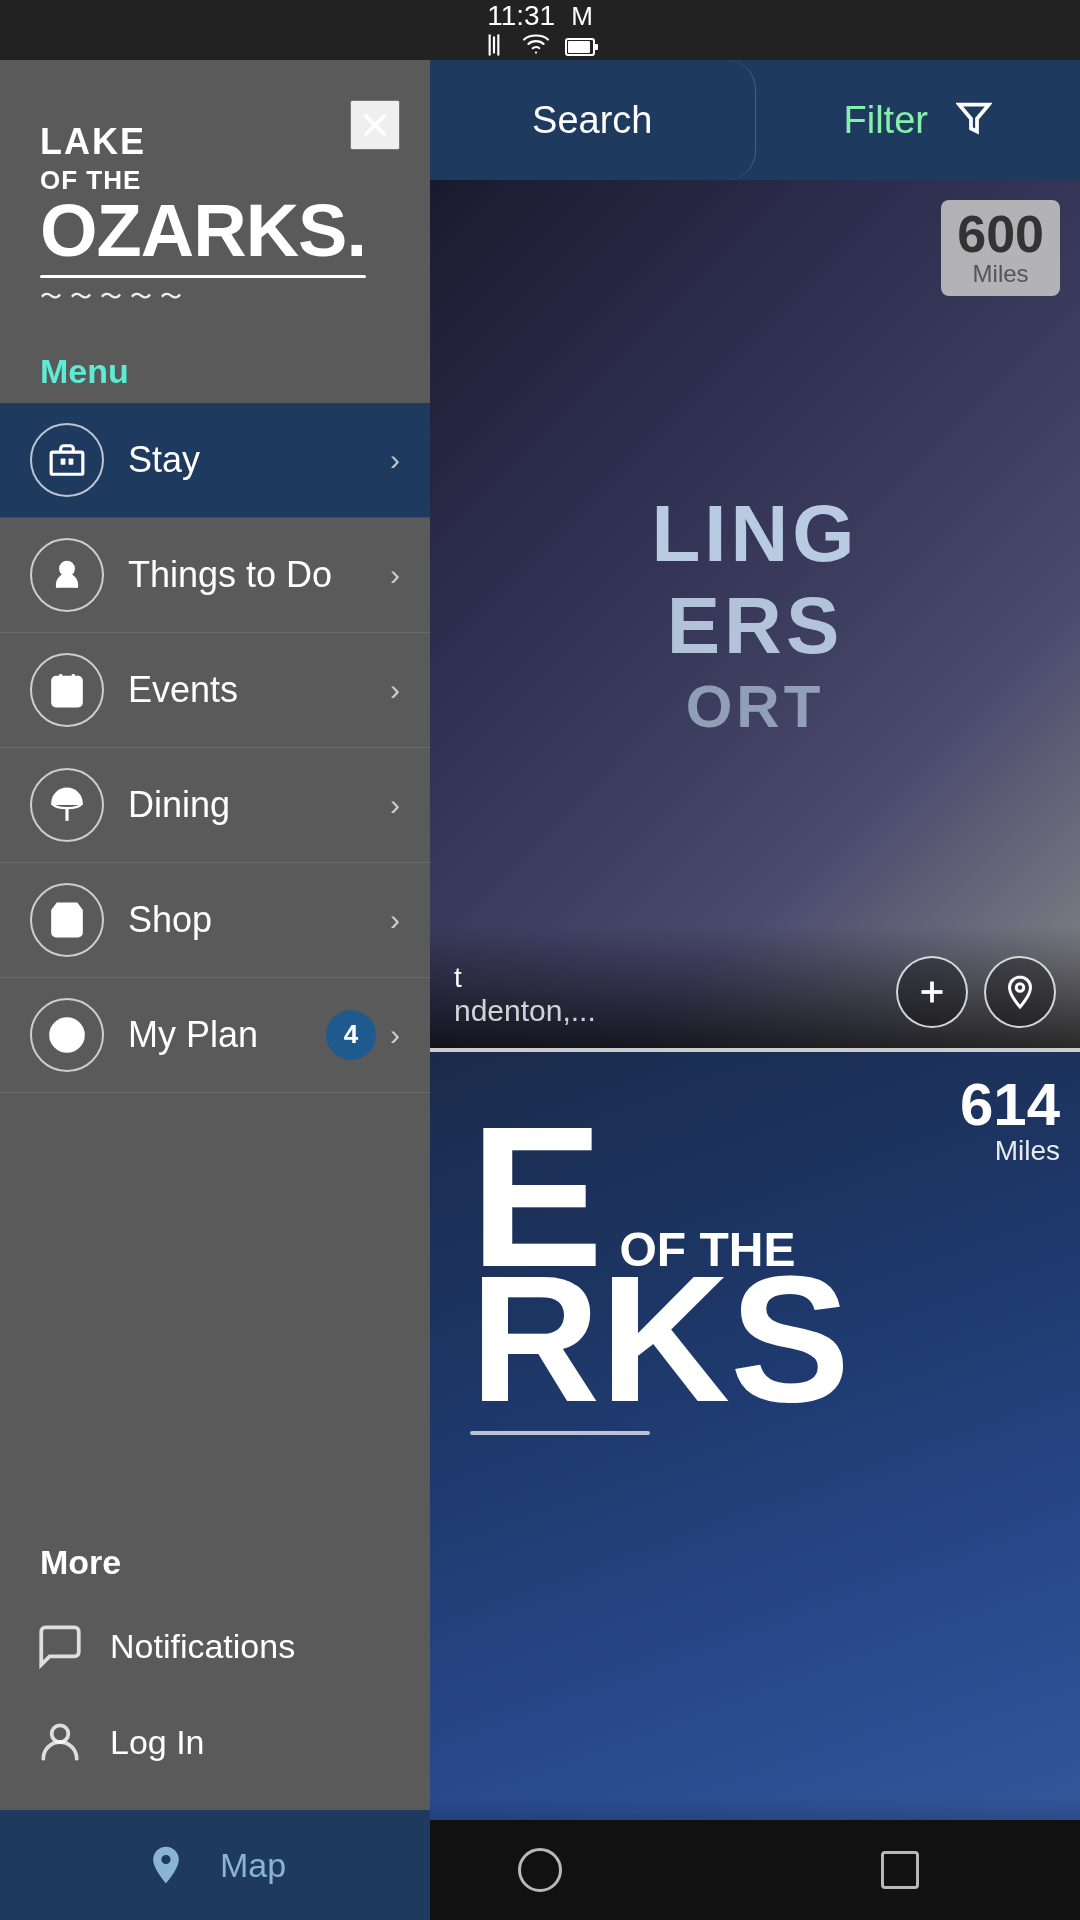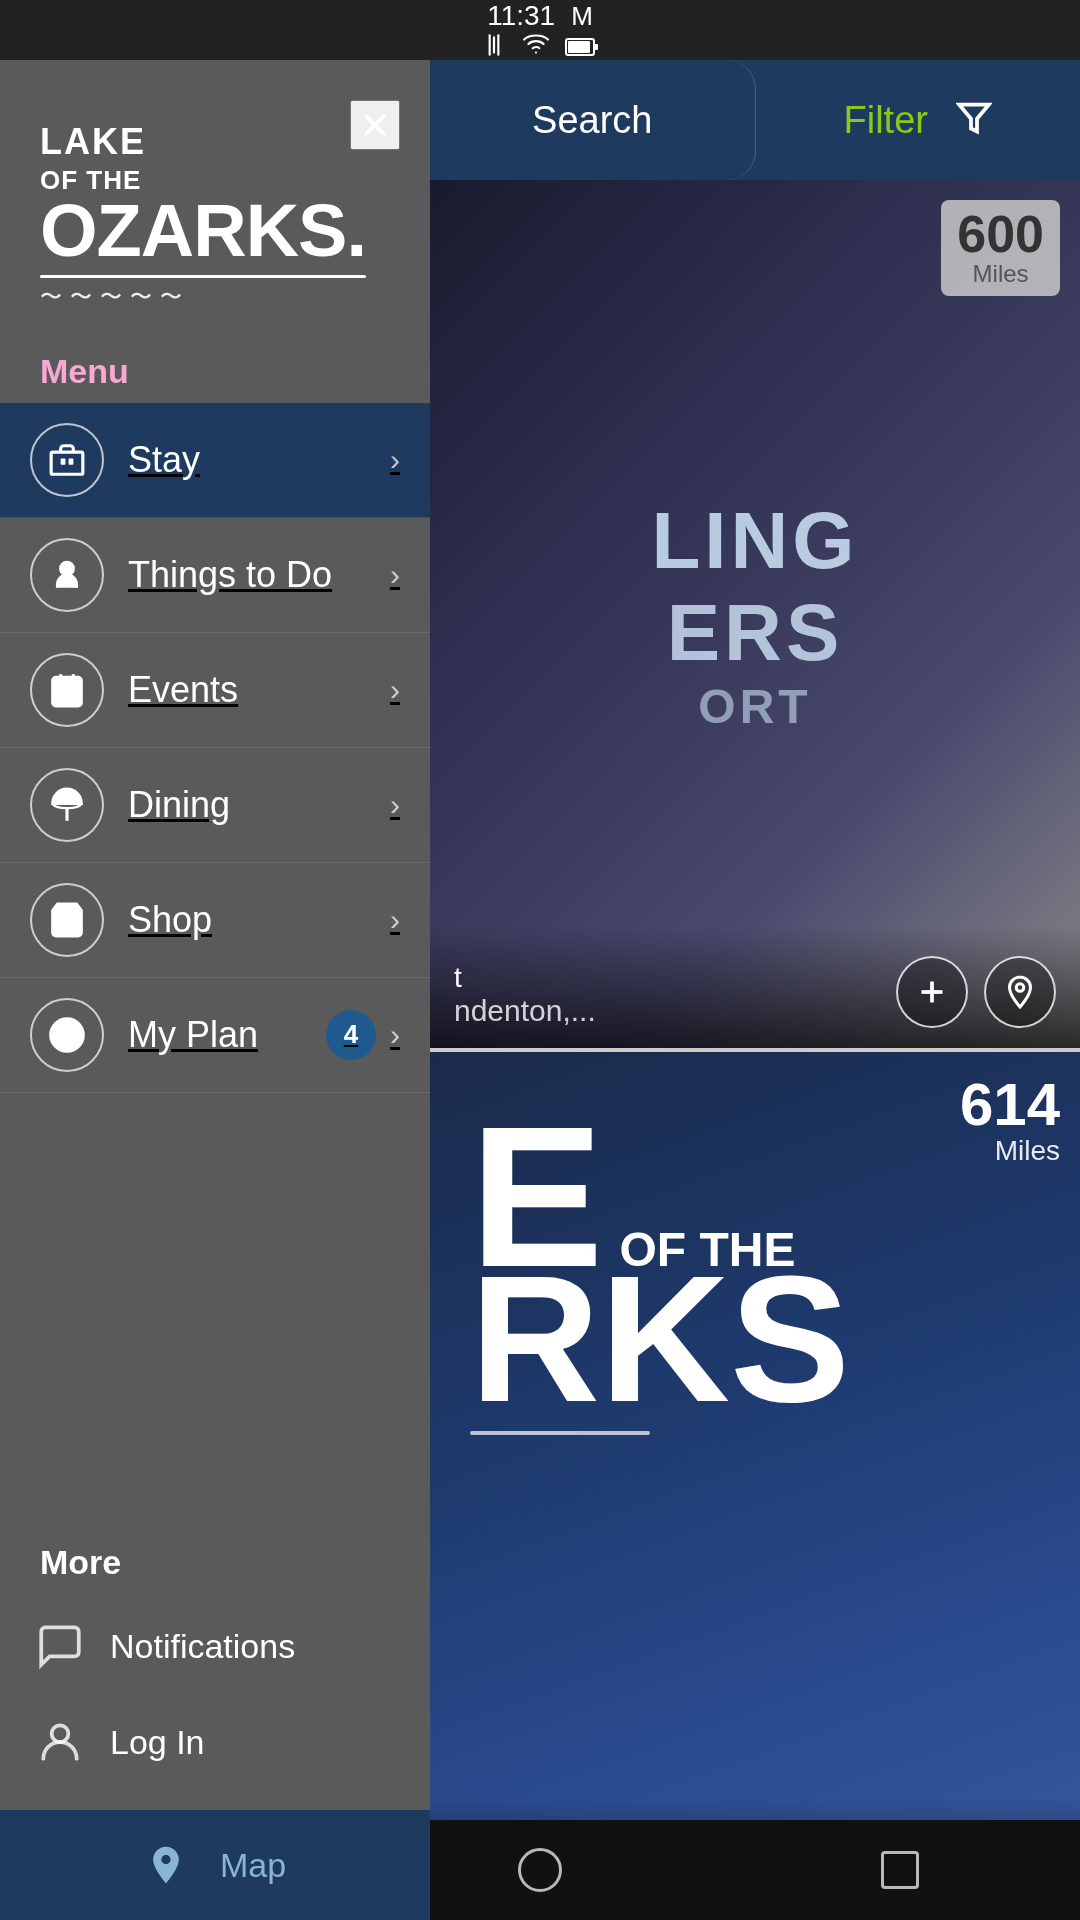--- a/index.html
+++ b/index.html
@@ -89,41 +89,40 @@
       justify-content: center;
       cursor: pointer;
     }
     .close-button svg {
       width: 36px;
       height: 36px;
     }
 
     .menu-label {
       padding: 20px 40px 12px;
-      color: #f9a8d4;
+      color: #5eead4;
       font-size: 34px;
       font-weight: 700;
     }
 
     
     .menu-items {
       flex: 1;
       display: flex;
       flex-direction: column;
     }
 
     .menu-item {
       display: flex;
       align-items: center;
       padding: 0 30px;
       height: 115px;
       cursor: pointer;
       border-bottom: 1px solid rgba(255,255,255,0.1);
       position: relative;
-      text-decoration: underline;
     }
     .menu-item.active {
       background: #1e3a5f;
     }
 
     .menu-icon {
       width: 74px;
       height: 74px;
       border-radius: 50%;
       border: 2.5px solid rgba(255,255,255,0.7);
@@ -260,21 +259,21 @@
     }
     .filter-button {
       flex: 1;
       height: 100%;
       display: flex;
       align-items: center;
       justify-content: center;
       cursor: pointer;
     }
     .filter-label {
-      color: #84cc16;
+      color: #86efac;
       font-size: 38px;
       font-weight: 500;
       margin-right: 28px;
     }
     .filter-icon svg {
       width: 36px;
       height: 36px;
       stroke: white;
       fill: none;
     }
@@ -315,21 +314,21 @@
     }
     .card-sign-line2 {
       color: rgba(200,220,240,0.85);
       font-size: 80px;
       font-weight: 700;
       letter-spacing: 4px;
       display: block;
     }
     .card-sign-line3 {
       color: rgba(180,200,220,0.7);
-      font-size: 48px;
+      font-size: 60px;
       font-weight: 700;
       letter-spacing: 4px;
       display: block;
     }
 
     .card-image-2 {
       width: 100%;
       height: 100%;
       background: linear-gradient(160deg, #1a2a4a 0%, #1e3a6e 40%, #2a4a8e 70%, #3a5aa0 100%);
       display: flex;

